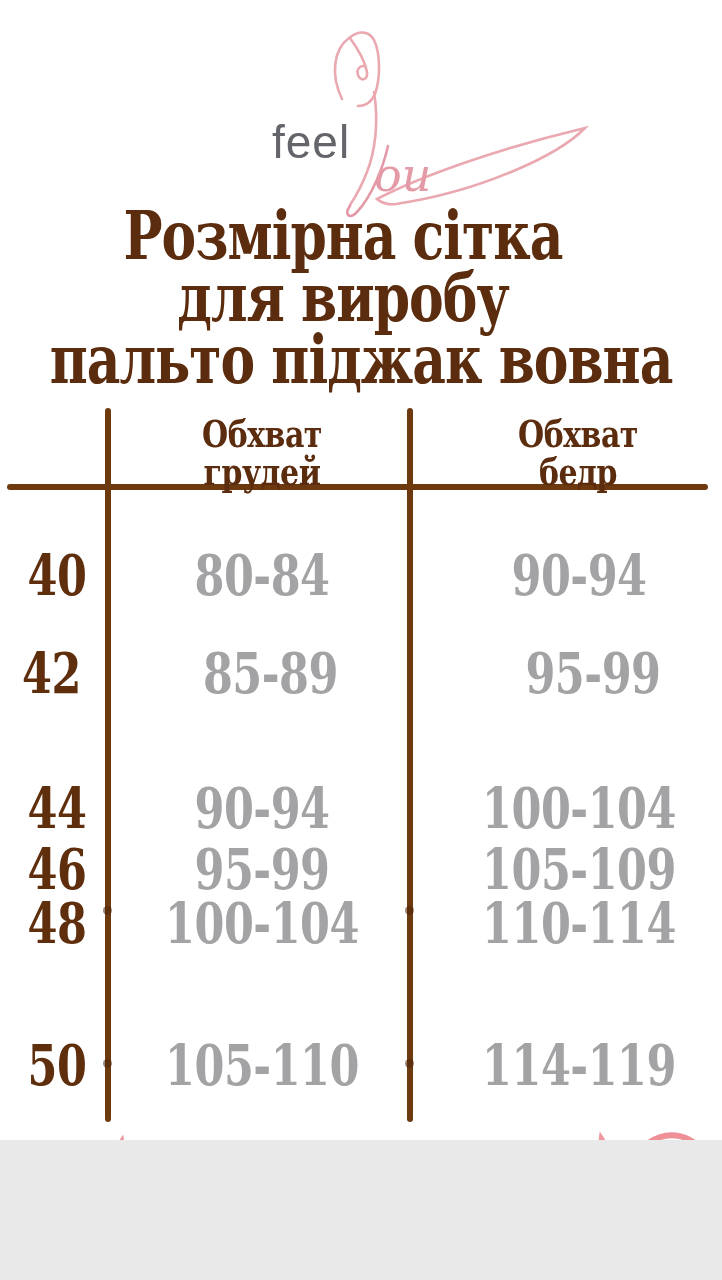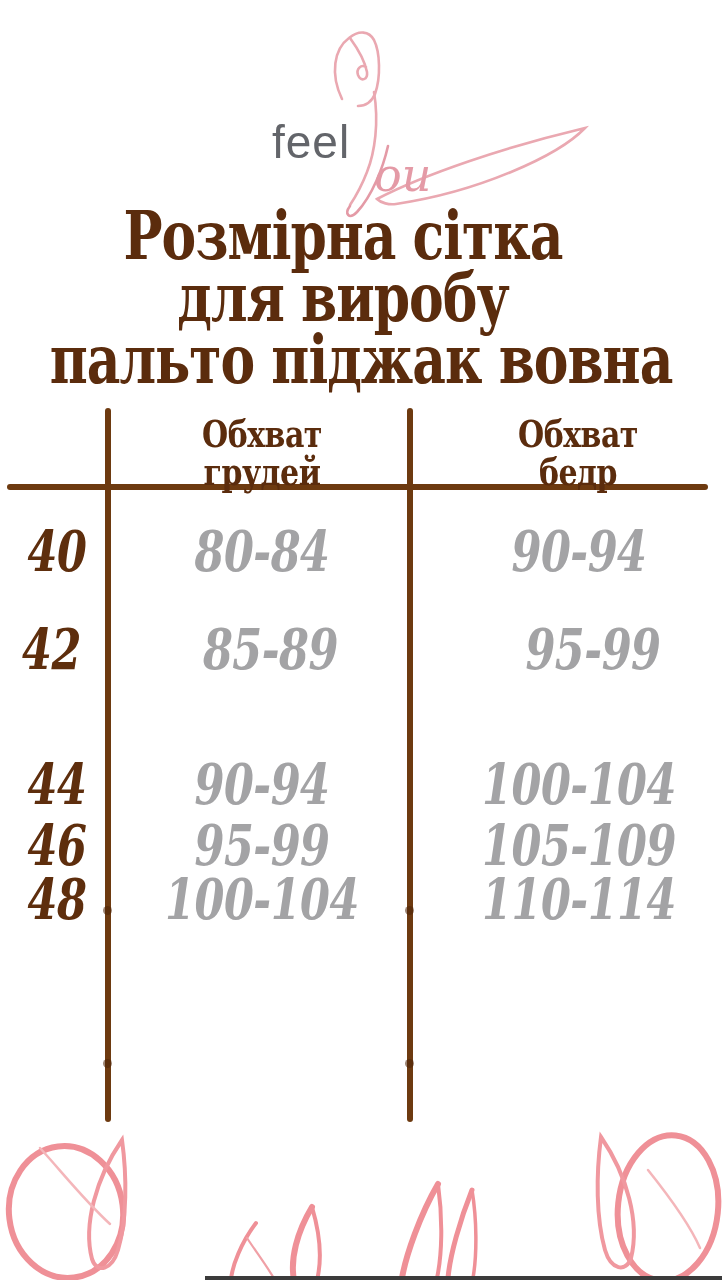--- a/index.html
+++ b/index.html
@@ -1,17 +1,17 @@
 <!DOCTYPE html>
 <html><head>
 <meta charset="utf-8">
 <style>
   html,body{margin:0;padding:0;background:#e9e9e9;}
   .page{
-    position:relative;width:722px;height:1280px;margin:0 auto;
+    position:relative;width:722px;height:1140px;margin:0 auto;
     background:#ffffff;overflow:hidden;
     font-family:"DejaVu Serif",serif;
   }
   
   .logo-svg{position:absolute;left:0;top:0;}
   .logo-word{
     font-family:"Liberation Sans",sans-serif;
     font-size:46px;fill:#63656a;letter-spacing:1px;
   }
   .logo-script{
@@ -48,21 +48,21 @@
     color:#5b2c0d;font-weight:700;font-size:30px;line-height:31px;
     letter-spacing:-0.5px;
     transform:scaleY(1.25);transform-origin:top center;
   }
   .col-header.ch-chest{left:112px;width:300px;}
   .col-header.ch-hips{left:428px;width:300px;}
   .col-header span{display:block;}
   
   .row{
     position:absolute;left:0;width:722px;height:98px;
-    display:flex;align-items:flex-start;font-style:italic;
+    display:flex;align-items:center;
   }
   .cell{
     text-align:center;font-weight:700;font-size:43px;
     letter-spacing:-0.5px;
     transform:scaleY(1.3);transform-origin:center;
   }
   .c-size{width:114px;color:#5e2e0d;}
   .c-chest{width:296px;color:#a3a3a5;}
   .c-hips{width:312px;color:#a3a3a5;box-sizing:border-box;padding-left:26px;}
   
@@ -135,20 +135,25 @@
   <div class="row" style="top:820px;">
     <div class="cell c-size">46</div>
     <div class="cell c-chest">95-99</div>
     <div class="cell c-hips">105-109</div>
   </div>
   <div class="row" style="top:874px;">
     <div class="cell c-size">48</div>
     <div class="cell c-chest">100-104</div>
     <div class="cell c-hips">110-114</div>
   </div>
+  <div class="row" style="top:1016px;">
+    <div class="cell c-size">50</div>
+    <div class="cell c-chest">105-110</div>
+    <div class="cell c-hips">114-119</div>
+  </div>
 
   <svg class="decor-svg" width="722" height="160" viewBox="0 0 722 160">
 
     <g fill="none" stroke="#ef9097" stroke-linecap="round">
       <ellipse cx="66" cy="92" rx="57" ry="66" transform="rotate(-7 66 92)" stroke-width="6"></ellipse>
       <path d="M 122 20 C 96 58, 83 105, 92 139 C 97 154, 112 150, 118 130 C 127 99, 127 56, 122 20 Z" stroke-width="4" stroke="#f0989f"></path>
       <path d="M 40 28 C 62 52, 84 80, 110 104" stroke-width="2.5" stroke="#f4b6ba"></path>
     </g>
 
     <g fill="none" stroke="#ef9097" stroke-linecap="round">

